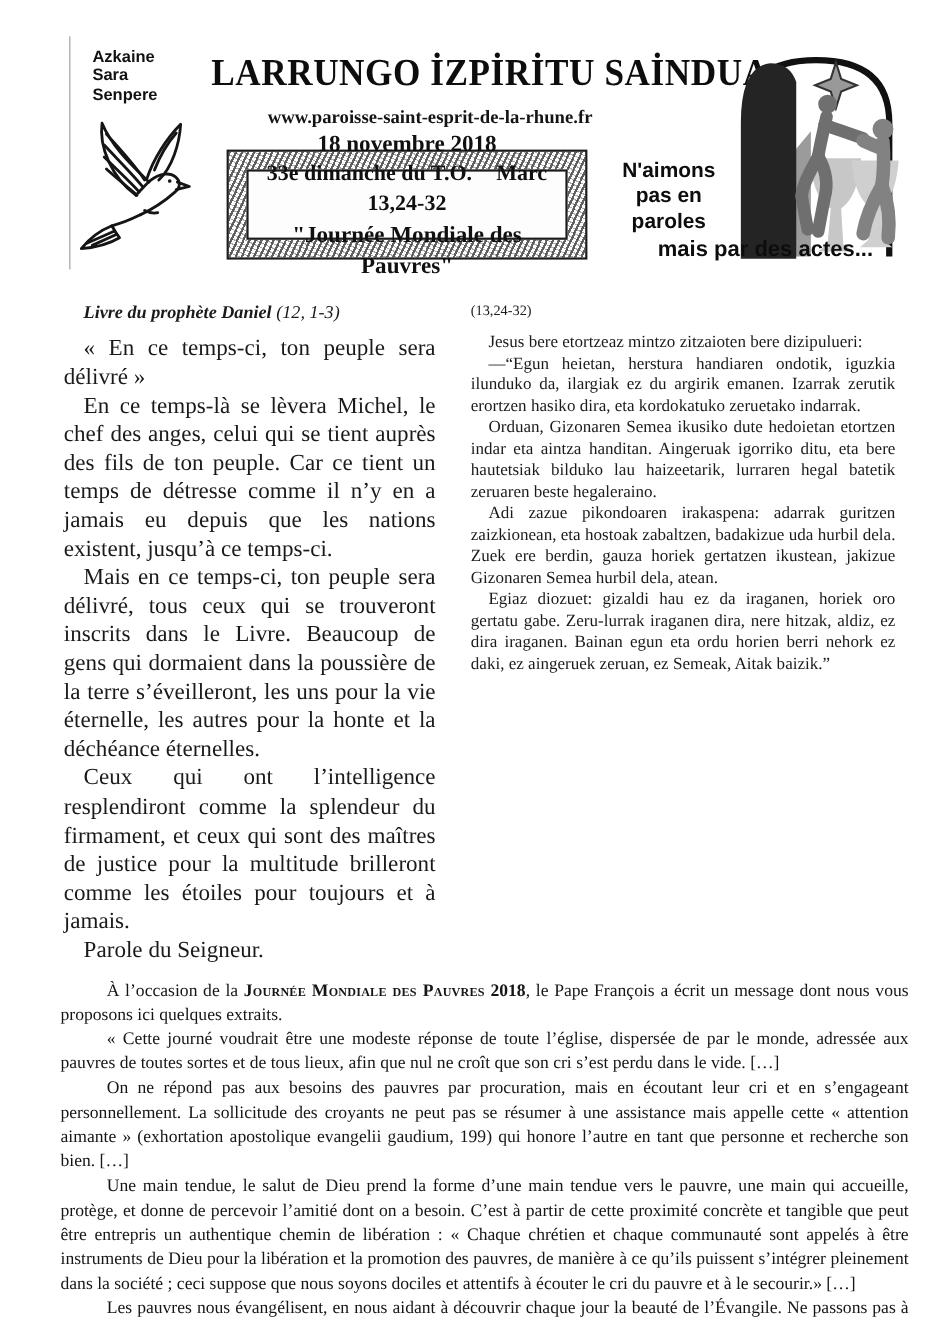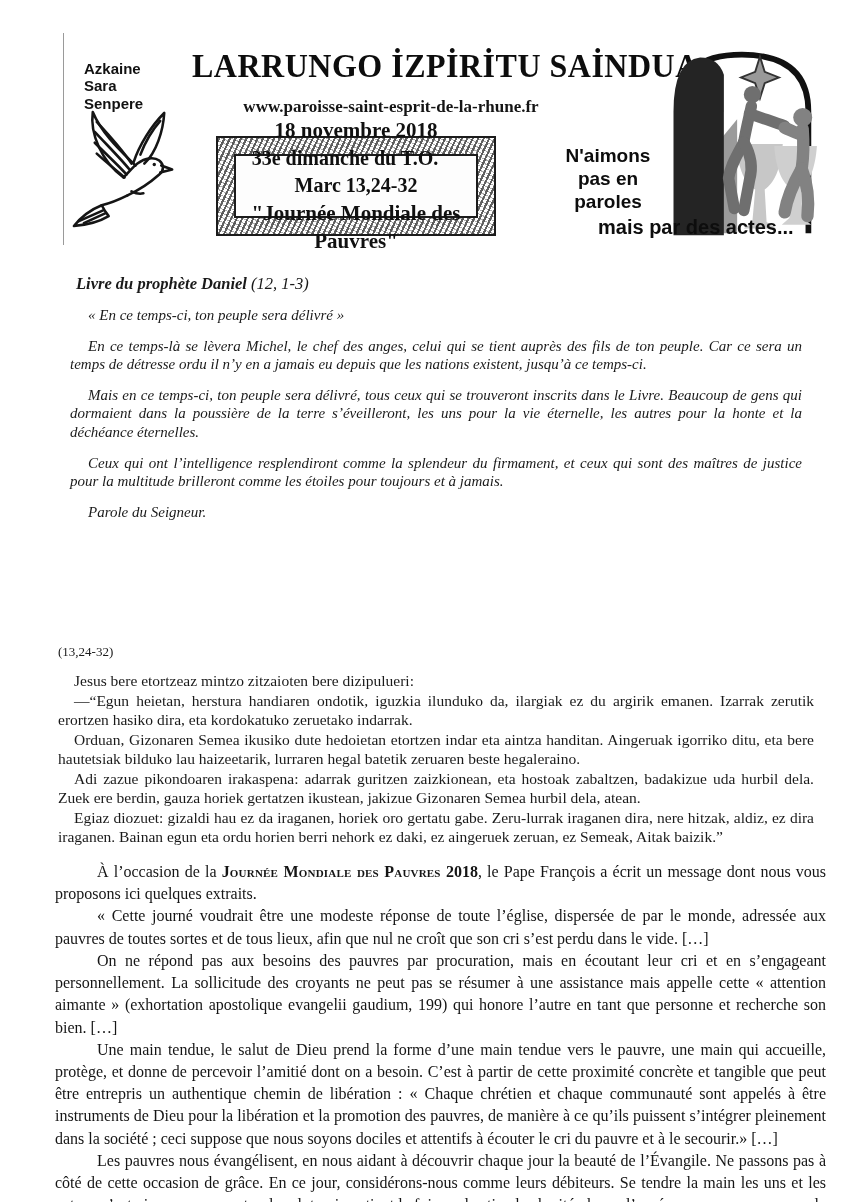--- a/index.html
+++ b/index.html
@@ -14,21 +14,21 @@
     font-family: "Liberation Serif", serif;
   }
 
   
   .masthead { position: relative; height: 256px; }
   .vline {
     position: absolute; left: 63px; top: 33px;
     width: 1px; height: 212px; background: #9a9a9a;
   }
   .loc {
-    position: absolute; left: 84px; top: 60px;
+    position: absolute; left: 84px; top: 43px;
     font-family: "Liberation Sans", sans-serif;
     font-weight: bold; font-size: 15px; line-height: 1.15;
     color: #111;
   }
   .dove-wrap { position: absolute; left: 66px; top: 100px; width: 124px; height: 144px; }
   .title {
     position: absolute; left: 192px; top: 46px; width: 398px;
     text-align: center;
     font-family: "Liberation Serif", serif;
     font-weight: bold; font-size: 32px; letter-spacing: 0.5px;
@@ -38,22 +38,22 @@
     white-space: nowrap;
   }
   .url {
     position: absolute; left: 192px; top: 97px; width: 398px;
     text-align: center;
     font-family: "Liberation Serif", serif;
     font-weight: bold; font-size: 17px;
     color: #141414;
   }
   .date-box {
-    position: absolute; left: 216px; top: 136px;
-    width: 280px; height: 100px; box-sizing: border-box;
+    position: absolute; left: 206px; top: 136px;
+    width: 328px; height: 100px; box-sizing: border-box;
     border: 2px solid #1c1c1c;
     padding: 16px;
     background:
       repeating-linear-gradient(115deg, rgba(70,70,70,.85) 0 2px, rgba(255,255,255,0) 2px 5px),
       repeating-linear-gradient(25deg, rgba(90,90,90,.5) 0 1px, rgba(255,255,255,0) 1px 4px);
   }
   .date-box-inner {
     box-sizing: border-box; width: 100%; height: 100%;
     border: 2px solid #1c1c1c; background: #fdfdfd;
     display: flex; flex-direction: column; justify-content: center;
@@ -79,32 +79,31 @@
     font-family: "Liberation Sans", sans-serif;
     font-weight: bold; font-size: 20px;
     color: #0d0d0d;
   }
 
   
   .cols {
     display: flex; gap: 32px;
     padding: 18px 36px 0 58px;
     margin-bottom: 10px;
-    flex-direction: column;
   }
   .col-left  { flex: 0 0 338px; }
   .col-right { flex: 1; }
   .col-left h3 {
     margin: 0 0 9px 18px;
     font-style: italic; font-weight: bold; font-size: 16.5px;
   }
   .col-left h3 .ref { font-weight: normal; }
   .col-left p {
-    margin: 12px; text-align: justify; text-indent: 18px;
-    font-style: italic; font-size: 15px; line-height: 1.24;
+    margin: 0; text-align: justify; text-indent: 18px;
+    font-size: 21px; line-height: 1.24;
   }
   .col-right h3 { margin: 0 0 0 0; font-weight: bold; font-size: 16.5px; line-height: 1.25; }
   .col-right .ref2 { display: block; font-weight: normal; font-size: 13px; margin-bottom: 11px; }
   .col-right p {
     margin: 0; text-align: justify; text-indent: 16px;
     font-size: 15.5px; line-height: 1.26;
   }
 
   
   .message {
@@ -202,21 +201,21 @@
       <div>pas en</div>
       <div>paroles</div>
     </div>
     <div class="slogan-bottom">mais par des actes...</div>
   </header>
 
   <main class="cols">
     <section class="col col-left">
       <h3><span class="b">Livre du prophète Daniel</span><span class="ref"> (12, 1-3)</span></h3>
       <p>« En ce temps-ci, ton peuple sera délivré »</p>
-      <p>En ce temps-là se lèvera Michel, le chef des anges, celui qui se tient auprès des fils de ton peuple. Car ce sera un temps de détresse ordu il n’y en a jamais eu depuis que les nations existent, jusqu’à ce temps-ci.</p>
+      <p>En ce temps-là se lèvera Michel, le chef des anges, celui qui se tient auprès des fils de ton peuple. Car ce tient un temps de détresse comme il n’y en a jamais eu depuis que les nations existent, jusqu’à ce temps-ci.</p>
       <p>Mais en ce temps-ci, ton peuple sera délivré, tous ceux qui se trouveront inscrits dans le Livre. Beaucoup de gens qui dormaient dans la poussière de la terre s’éveilleront, les uns pour la vie éternelle, les autres pour la honte et la déchéance éternelles.</p>
       <p>Ceux qui ont l’intelligence resplendiront comme la splendeur du firmament, et ceux qui sont des maîtres de justice pour la multitude brilleront comme les étoiles pour toujours et à jamais.</p>
       <p>Parole du Seigneur.</p>
     </section>
 
     <section class="col col-right">
       <h3><span class="ref2">(13,24-32)</span></h3>
       <p>Jesus bere etortzeaz mintzo zitzaioten bere dizipulueri:</p>
       <p>—“Egun heietan, herstura handiaren ondotik, iguzkia ilunduko da, ilargiak ez du argirik emanen. Izarrak zerutik erortzen hasiko dira, eta kordokatuko zeruetako indarrak.</p>
       <p>Orduan, Gizonaren Semea ikusiko dute hedoietan etortzen indar eta aintza handitan. Aingeruak igorriko ditu, eta bere hautetsiak bilduko lau haizeetarik, lurraren hegal batetik zeruaren beste hegaleraino.</p>

